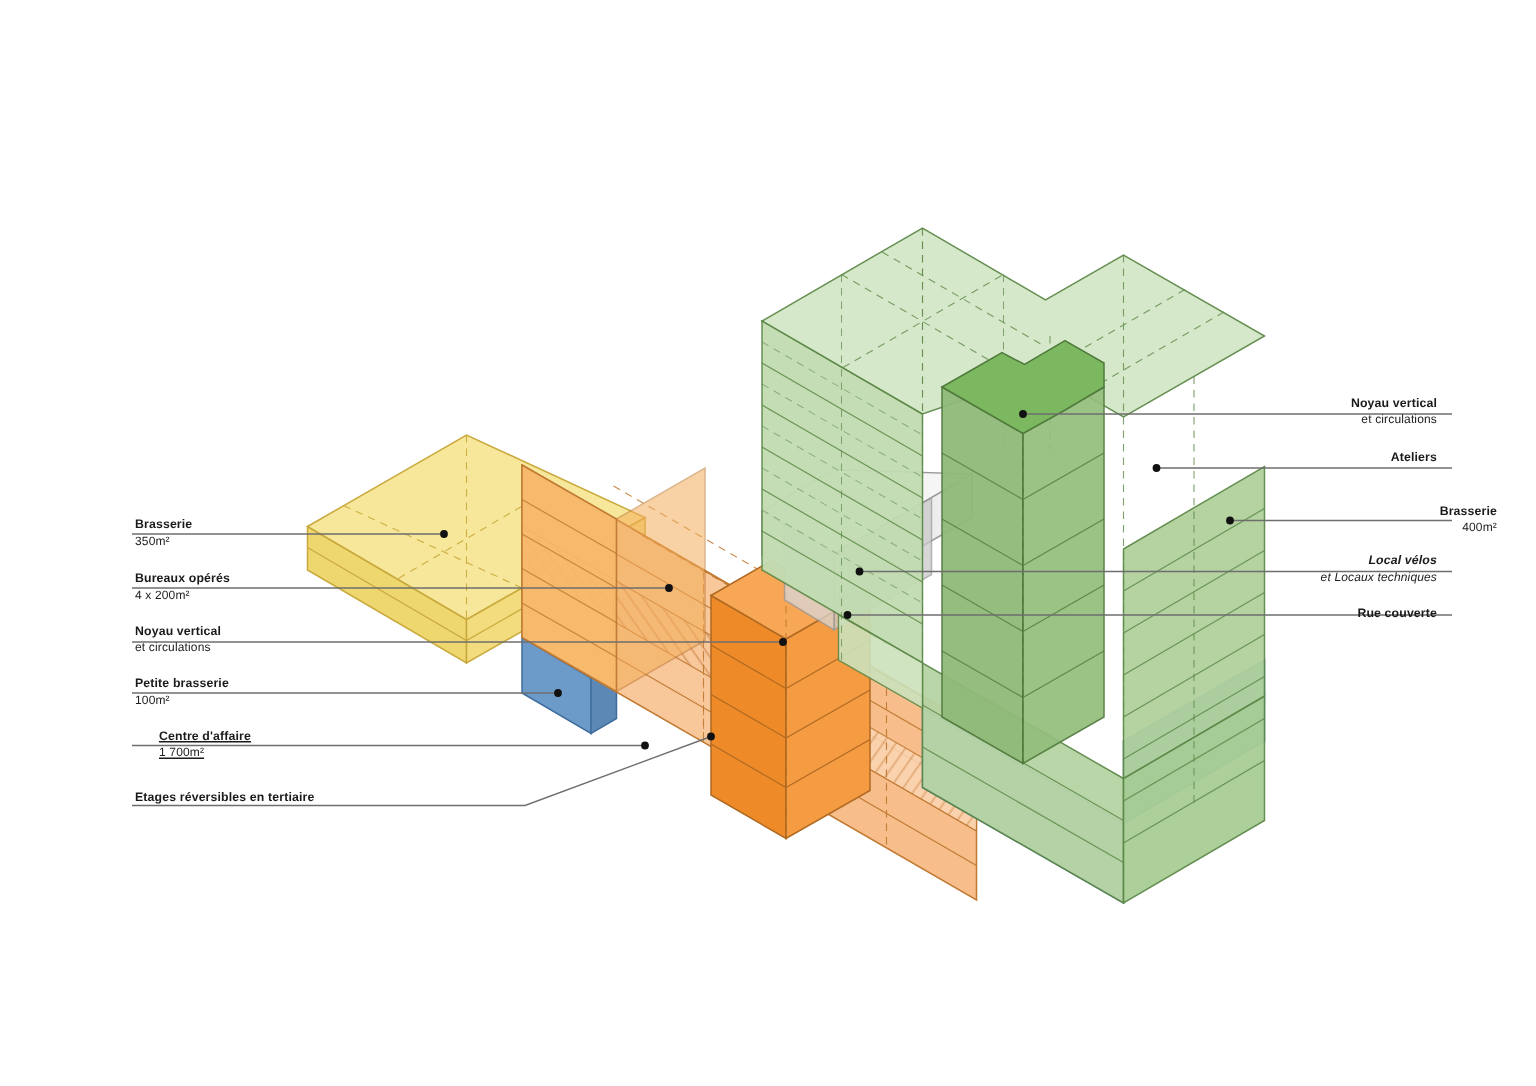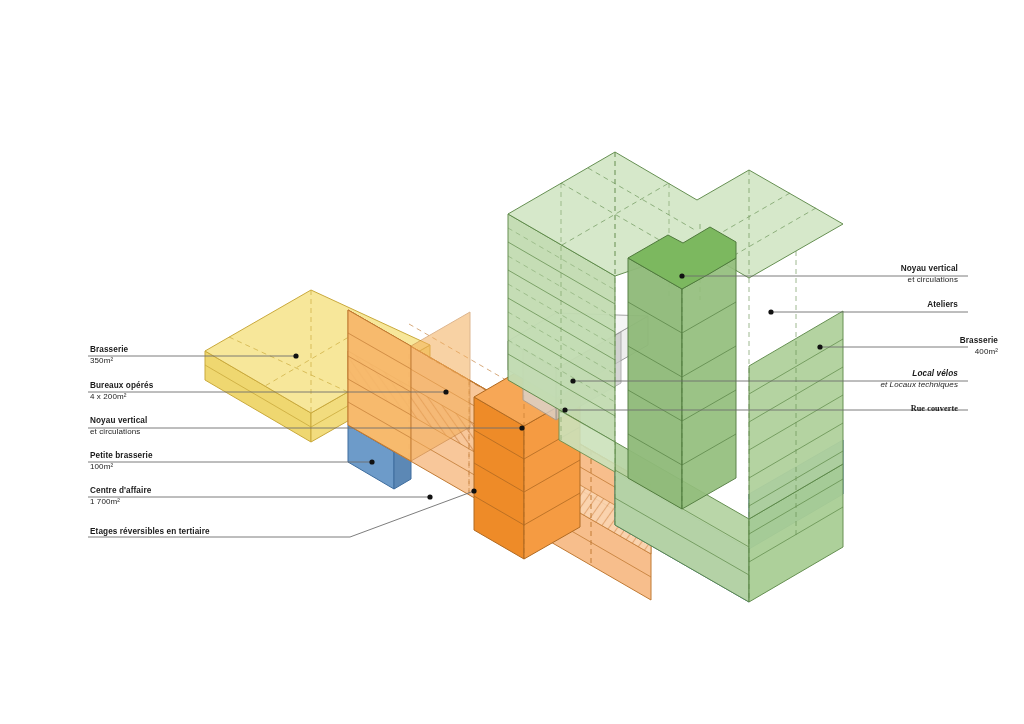--- a/index.html
+++ b/index.html
@@ -250,25 +250,25 @@
         <circle cx="573" cy="381" r="2.6"></circle>
         <circle cx="565" cy="410" r="2.6"></circle>
       </g>
   </svg>
 
   <div id="left-labels">
       <div class="lbl left" style="left: 90px; top: 345px;"><span>Brasserie</span><span class="sub">350m²</span></div>
       <div class="lbl left" style="left: 90px; top: 381px;"><span>Bureaux opérés</span><span class="sub">4 x 200m²</span></div>
       <div class="lbl left" style="left: 90px; top: 416px;"><span>Noyau vertical</span><span class="sub">et circulations</span></div>
       <div class="lbl left" style="left: 90px; top: 451px;"><span>Petite brasserie</span><span class="sub">100m²</span></div>
-      <div class="lbl left" style="left: 90px; top: 486px;"><span>Centre d'affaire</span><span class="sub">1 700m²</span></div>
+      <div class="lbl left" style="left: 106px; top: 486px; text-decoration: underline;"><span>Centre d'affaire</span><span class="sub">1 700m²</span></div>
       <div class="lbl left" style="left: 90px; top: 527px;"><span>Etages réversibles en tertiaire</span></div>
     </div>
 
   <div id="right-labels">
       <div class="lbl right" style="left: 0px; width: 958px; top: 264px;"><span>Noyau vertical</span><span class="sub">et circulations</span></div>
       <div class="lbl right" style="left: 0px; width: 958px; top: 300px;"><span>Ateliers</span></div>
       <div class="lbl right" style="left: 0px; width: 958px; top: 336px; padding-left: 40px;"><span>Brasserie</span><span class="sub">400m²</span></div>
       <div class="lbl right" style="left: 0px; width: 958px; top: 369px; font-style: italic;"><span>Local vélos</span><span class="sub">et Locaux techniques</span></div>
-      <div class="lbl right" style="left: 0px; width: 958px; top: 404px; font-family: Liberation Serif, serif;"><span>Rue couverte</span></div>
+      <div class="lbl right" style="left: 0px; width: 958px; top: 404px;"><span>Rue couverte</span></div>
     </div>
 
 </div>
 
 </body></html>

